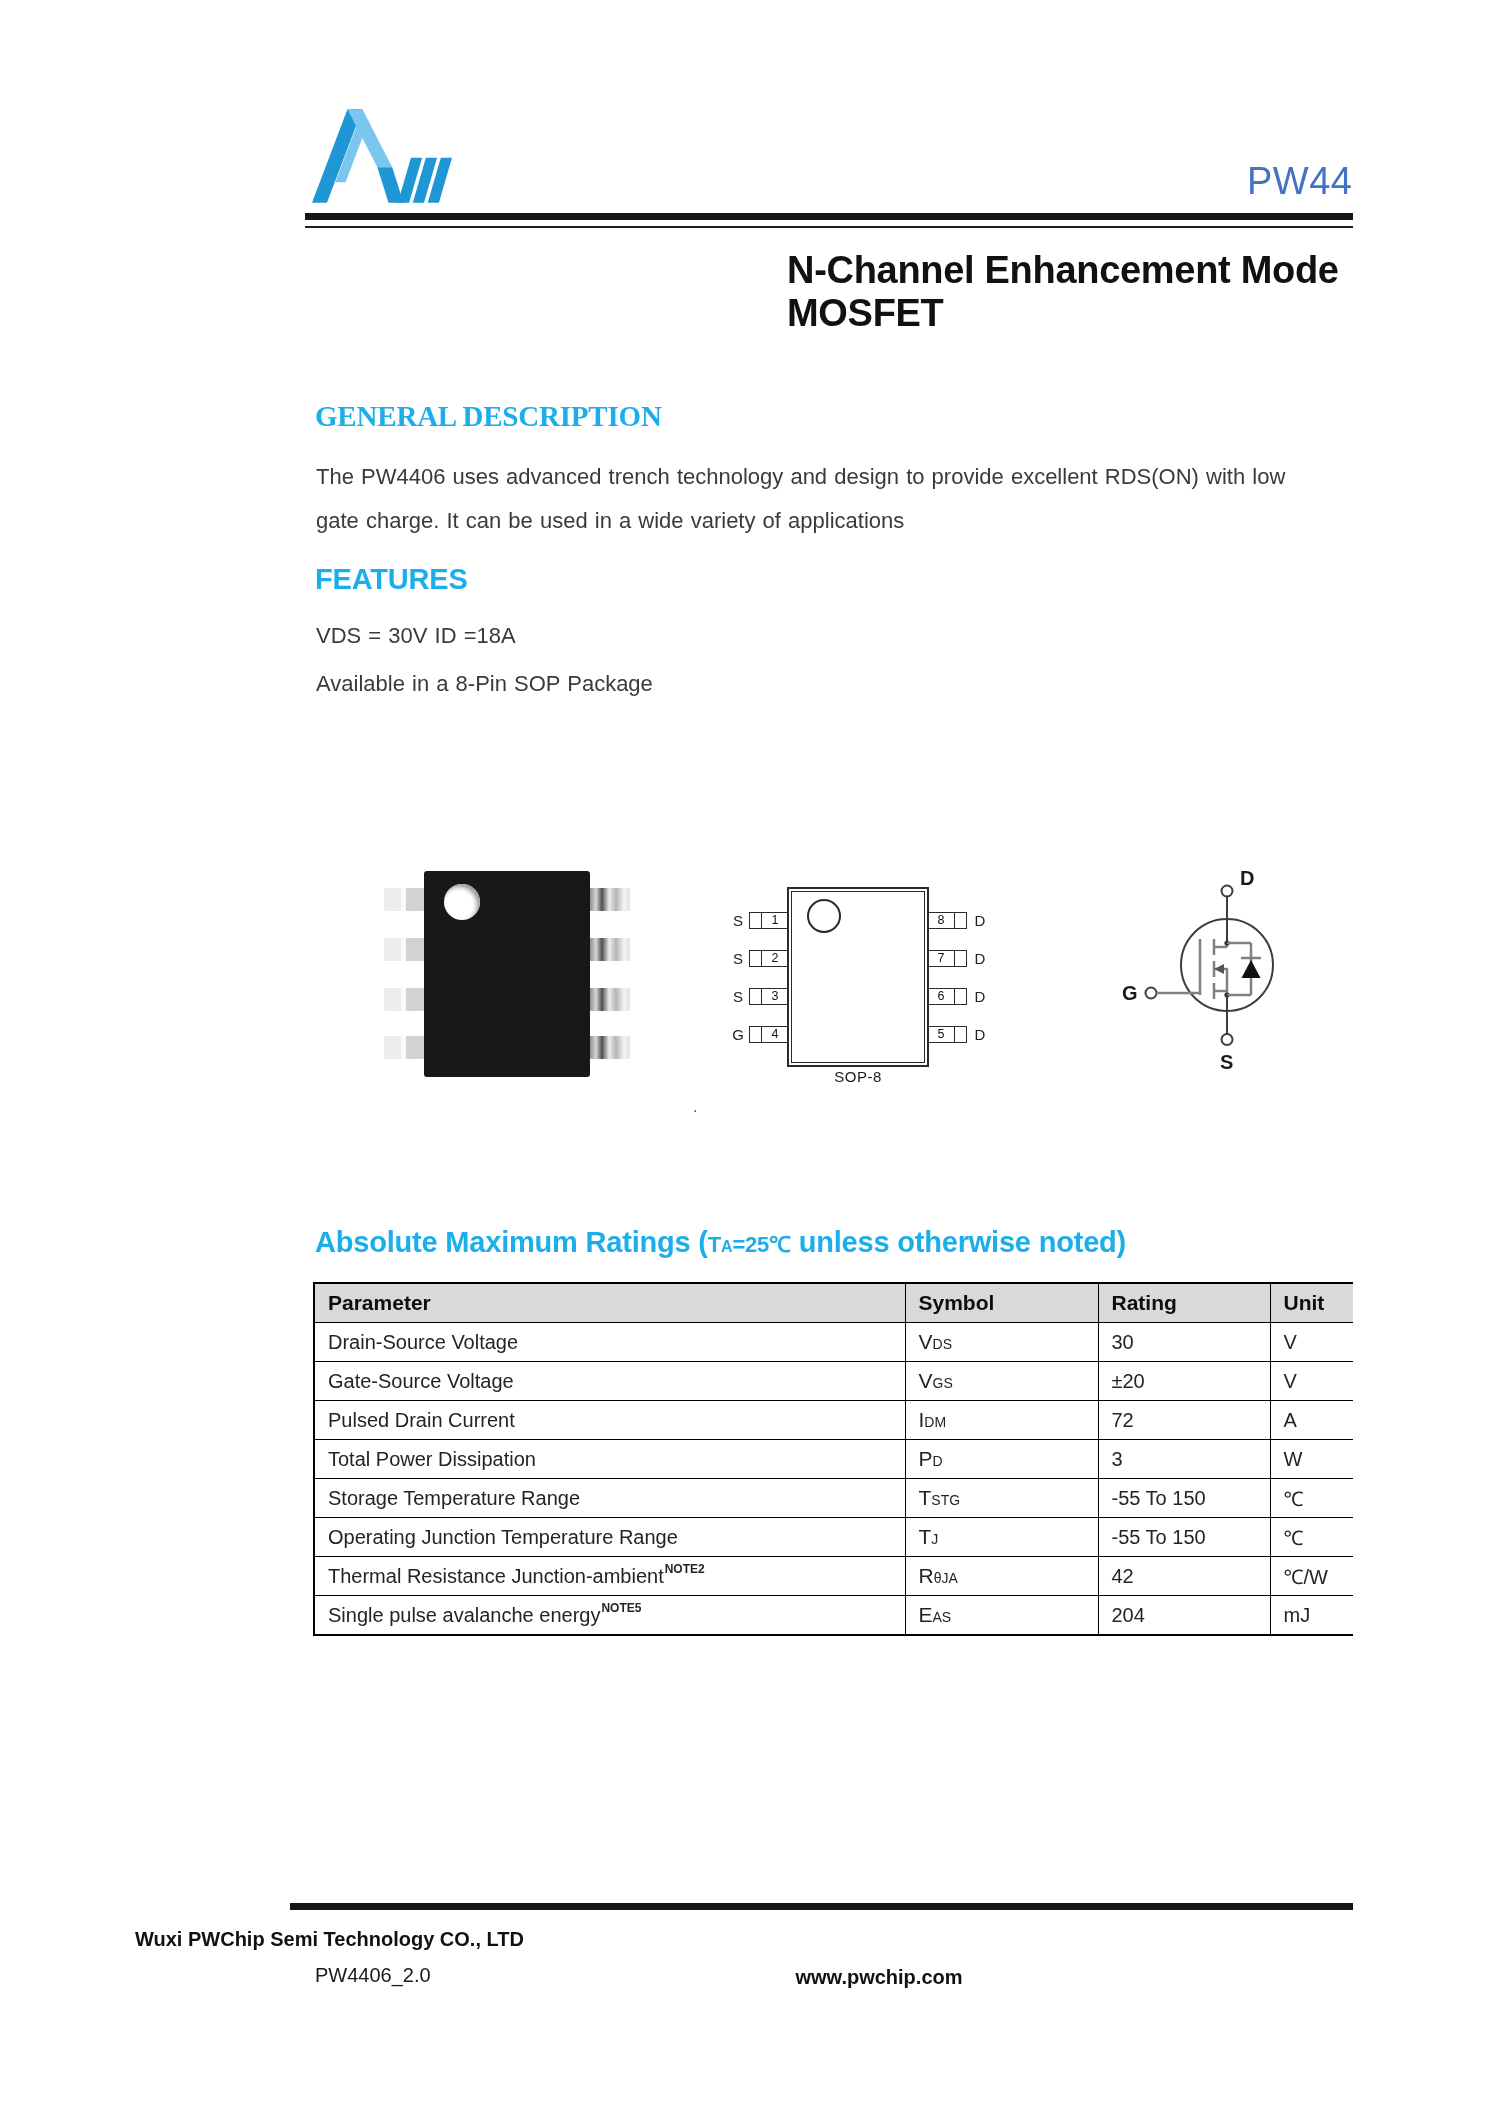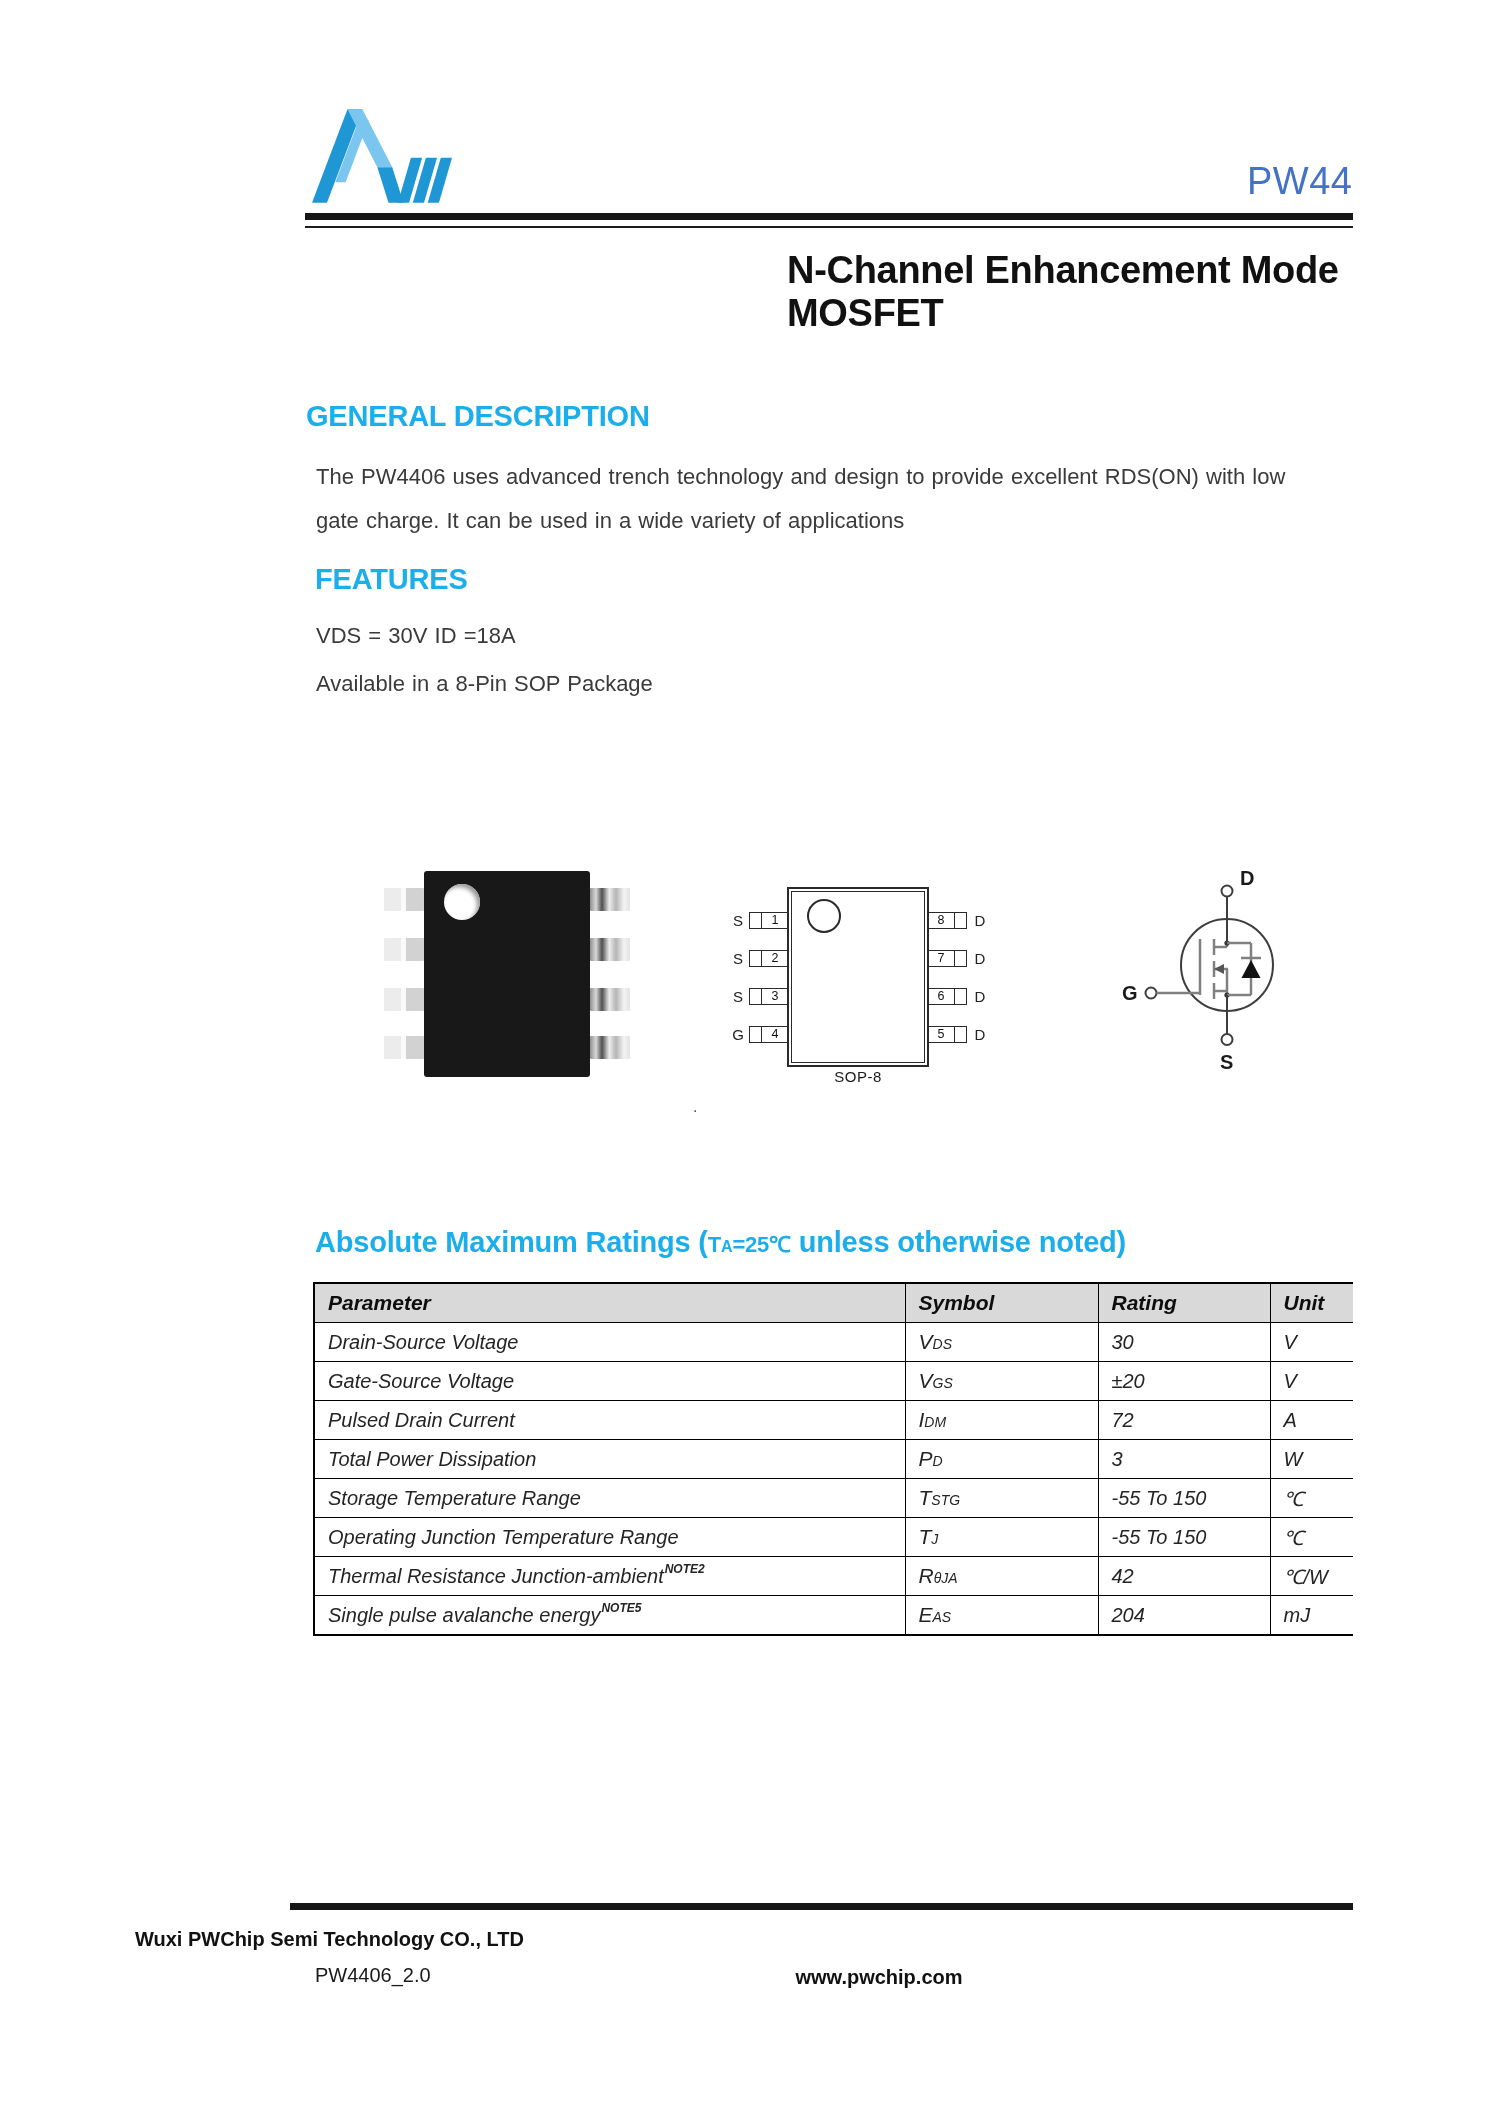--- a/index.html
+++ b/index.html
@@ -11,21 +11,21 @@
 
   
   #logo{left:177px;top:108px;width:140px;height:96px;}
   #part-number{left:1112px;top:160px;font-size:38px;color:#4472C4;letter-spacing:0.5px;}
   #rule-thick{left:170px;top:213px;width:1146px;height:7px;background:#161616;}
   #rule-thin{left:170px;top:226px;width:1160px;height:2px;background:#1d1d1d;}
   #doc-title{left:652px;top:249px;font-size:38px;font-weight:700;color:#111;letter-spacing:-0.3px;}
 
   
   .section-heading{font-size:29px;font-weight:700;color:#1BAEEA;letter-spacing:-0.2px;}
-  #gd-heading{left:171px;top:400px;}
+  #gd-heading{left:180px;top:400px;font-family:Liberation Serif, serif;}
   #gd-body{left:181px;top:455px;width:1160px;font-size:22px;color:#3a3a3a;line-height:44px;word-spacing:1px;}
   #ft-heading{left:180px;top:563px;}
   #ft-list{left:181px;top:612px;font-size:22px;color:#3a3a3a;line-height:48px;word-spacing:1px;}
 
   
   #chip{left:213px;top:858px;width:330px;height:230px;}
   #chip .body{position:absolute;left:76px;top:13px;width:166px;height:206px;background:#181818;border-radius:3px;}
   #chip .dot{position:absolute;left:20px;top:13px;width:36px;height:36px;border-radius:50%;background:#fff;box-shadow:inset -3px 3px 4px #9a9a9a;}
   #chip .pin{position:absolute;width:40px;height:23px;border-radius:1px;}
   #chip .pin.l{left:36px;background:linear-gradient(90deg,#ececec 0 42%,#fafafa 42% 54%,#d2d2d2 54% 100%);}
@@ -55,21 +55,21 @@
   
   #mosfet{left:975px;top:855px;width:230px;height:230px;}
   #mosfet text{font-family:"Liberation Sans",sans-serif;font-weight:700;font-size:20px;fill:#1a1a1a;}
 
   
   #amr-heading{left:180px;top:1226px;}
   #amr-heading .cond{font-size:22px;}
   #amr-heading .cond-sub{font-size:16px;}
   #ratings-table{left:178px;top:1282px;width:1138px;border-collapse:collapse;table-layout:fixed;}
   #ratings-table th,#ratings-table td{border:1.5px solid #000;height:38px;padding:0 0 0 13px;text-align:left;vertical-align:middle;overflow:hidden;white-space:nowrap;}
-  #ratings-table{border:2.5px solid #000;font-style:italic;}
+  #ratings-table{border:2.5px solid #000;}
   #ratings-table th{background:#D9D9D9;font-size:21px;font-weight:700;color:#0d0d0d;}
   #ratings-table td{font-size:20px;color:#242424;}
   .sym-base{font-size:21px;}
   .sym-sub{font-size:14px;}
   .param-note{font-size:12px;font-weight:700;position:relative;top:-2px;left:1px;}
 
   
   #footer-rule{left:155px;top:1903px;width:1170px;height:7px;background:#161616;}
   #footer-doc{left:180px;top:1964px;font-size:20px;color:#1a1a1a;}
   #footer-company{left:0;top:1928px;width:1488px;text-align:left;font-size:20px;font-weight:700;color:#111;}

